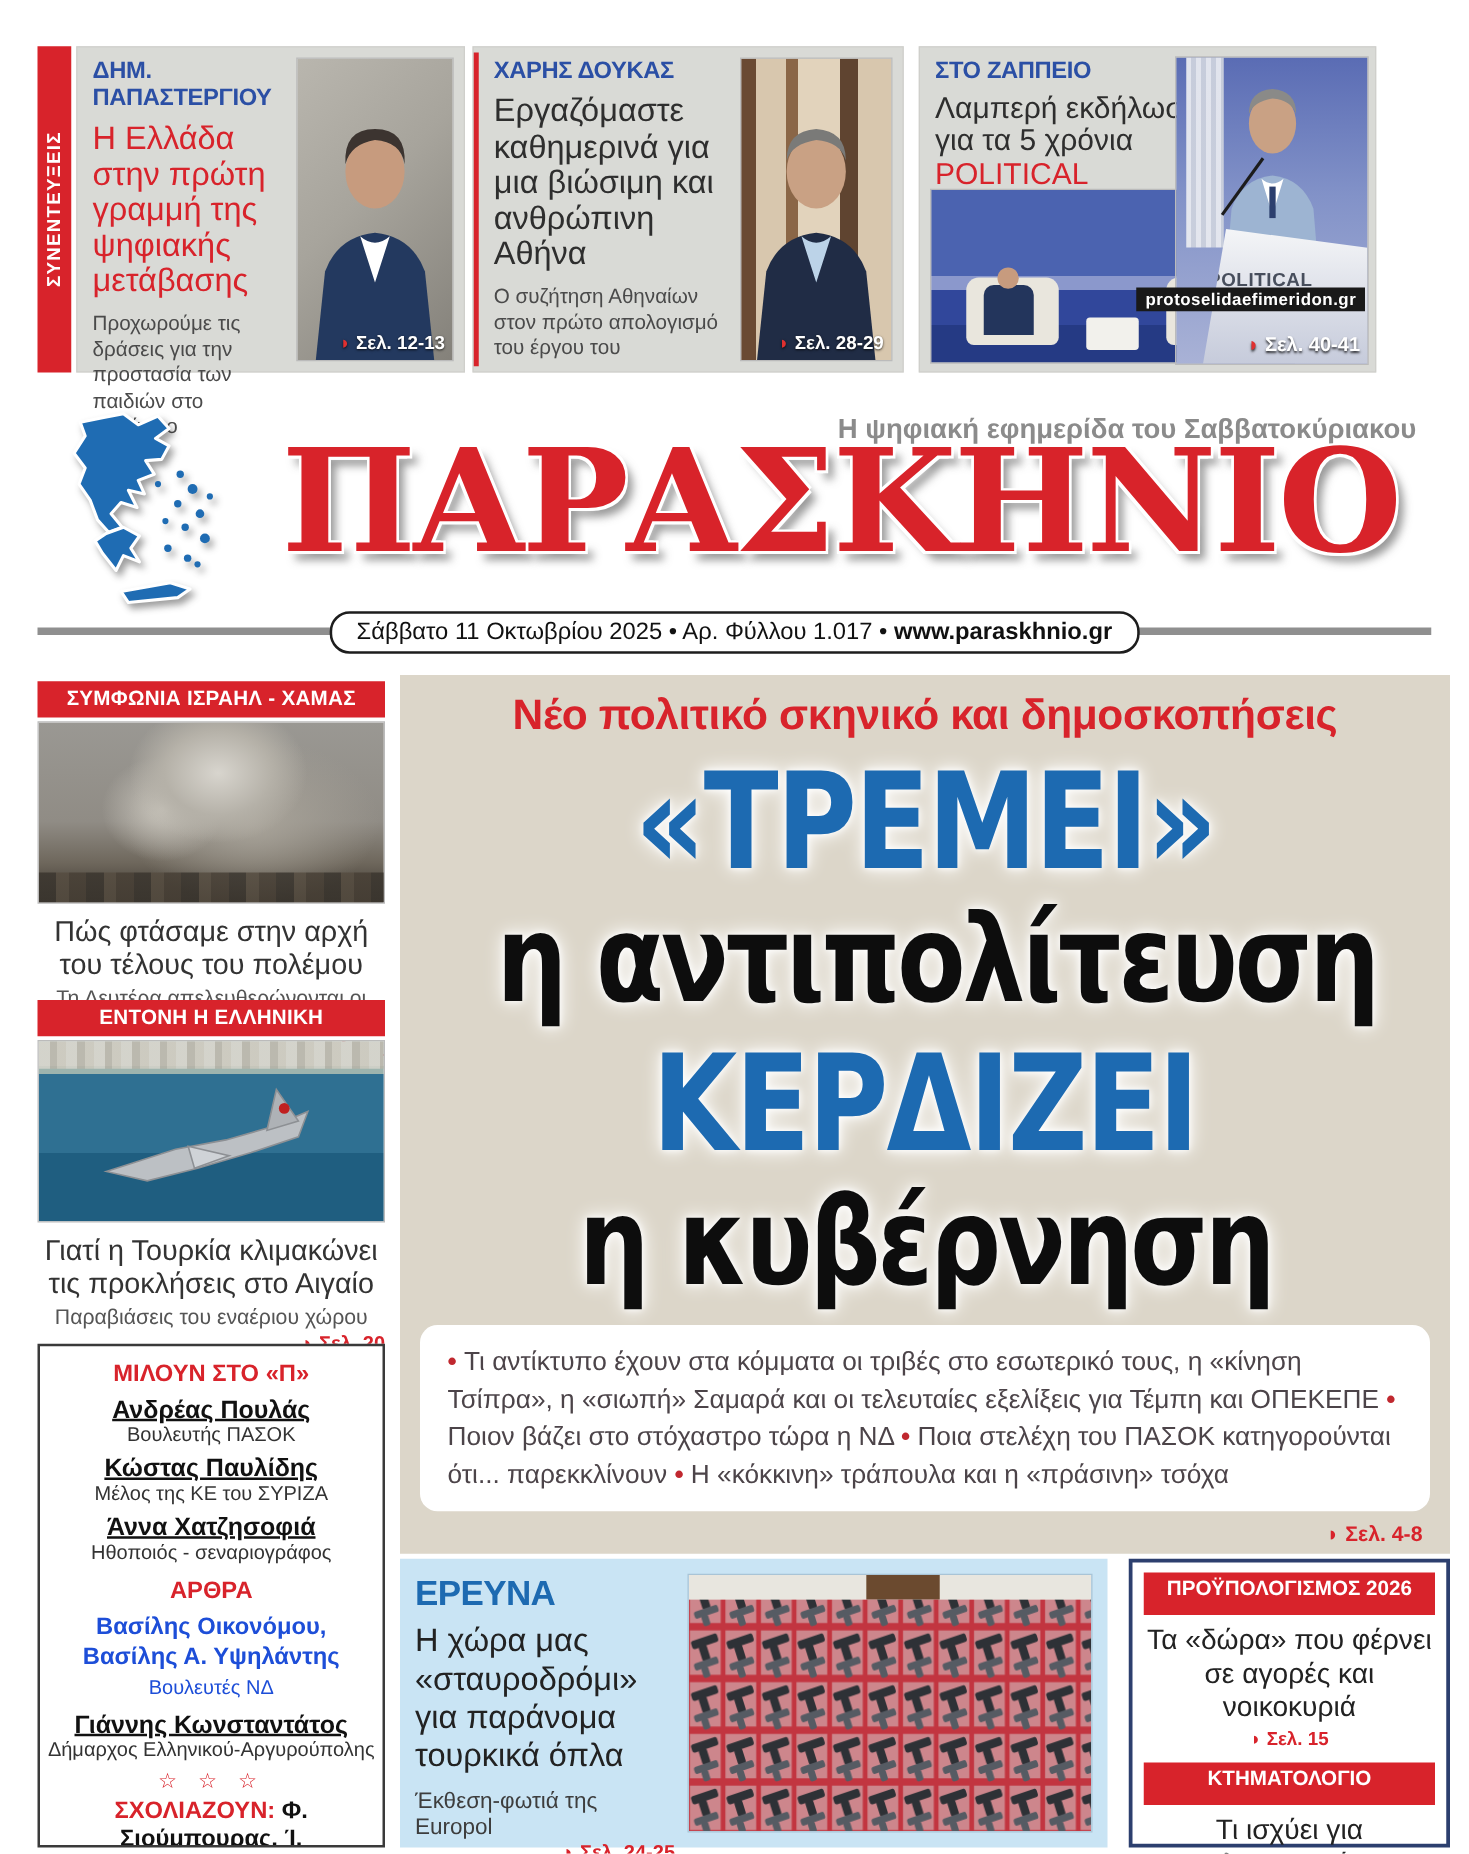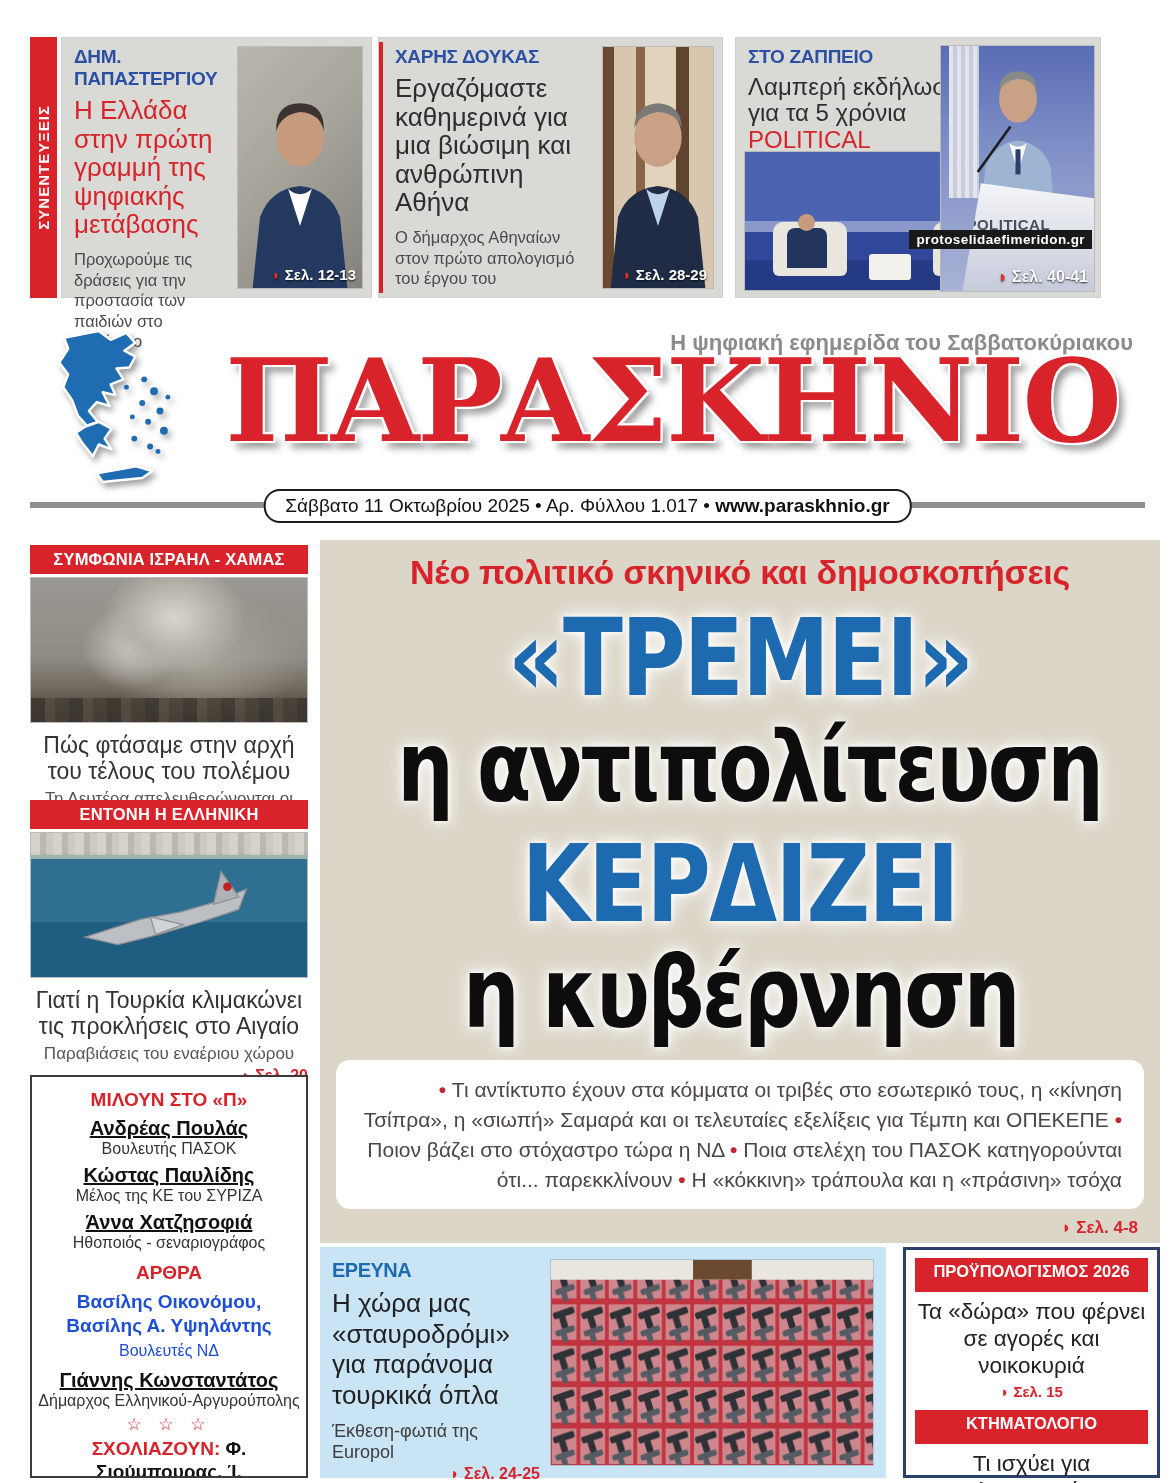--- a/index.html
+++ b/index.html
@@ -114,31 +114,31 @@
   .main-area { position:absolute; left:320px; top:540px; width:840px; height:703px; background:#dcd6c9; text-align:center; }
   .kicker { color:#d8232b; font-weight:bold; font-size:34px; padding-top:13px; letter-spacing:-0.3px; }
   .giant { font-weight:bold; line-height:1.02; white-space:nowrap;
     text-shadow:0 0 6px #fff,0 0 14px rgba(255,255,255,.9),0 0 22px rgba(255,255,255,.6); }
   .giant > span { display:inline-block; transform:scaleX(.82); transform-origin:center; }
   .g-blue { color:#1d6ab1; font-size:107px; margin-top:12px; }
   .g-black { color:#0d0d0d; font-size:97px; margin-top:6px; font-family:"DejaVu Sans", sans-serif; letter-spacing:-3px; }
   .g-blue { font-family:"DejaVu Sans", sans-serif; letter-spacing:-2px; }
   .bullets {
     margin:16px 16px 0; background:#fff; border-radius:14px; padding:15px 22px;
-    font-size:21px; color:#4c4449; font-weight:500; line-height:1.42; text-align:right;
+    font-size:21px; color:#4c4449; font-weight:500; line-height:1.42; text-align:left;
   }
   .bseg::before { content:"• "; color:#c0282f; font-weight:bold; }
   .main-page { text-align:right; margin:9px 22px 0; }
   .main-page .pref { font-size:17px; }
 
   
   .research { position:absolute; left:320px; top:1247px; width:566px; height:231px;
     background:#c9e4f4; padding:12px; display:flex; }
   .rs-text { width:208px; display:flex; flex-direction:column; }
-  .rs-tag { color:#1d6ab1; font-weight:bold; font-size:20px; letter-spacing:-0.5px; }
+  .rs-tag { color:#1d6ab1; font-weight:bold; font-size:28px; letter-spacing:-0.5px; }
   .rs-head { font-size:26px; color:#222; line-height:1.18; margin-top:6px; font-weight:500; }
   .rs-sub { font-size:18px; color:#3d3d3d; margin-top:10px; }
   .rs-page { text-align:right; margin-top:2px; }
   .rs-photo { position:relative; flex:1; margin-left:10px; border:1px solid #a9c4d6; overflow:hidden; }
 
   .rightbox { position:absolute; left:903px; top:1247px; width:257px; height:231px;
     border:3px solid #2c3f6e; background:#fff; padding:8px 7px; text-align:center; }
   .rb-bar { background:#d8232b; color:#ffffff; font-weight:bold; font-size:16.5px;
     height:34px; line-height:27px; margin:0 2px; }
   .rb-head { font-size:22.5px; color:#222; line-height:1.2; margin-top:6px; font-weight:500; }
@@ -174,23 +174,23 @@
       </div>
     </div>
   </div>
 
   <div class="topbox" style="left:378px;width:345px;">
     <div class="tb-inner" style="left:0;width:345px;padding-left:16px;">
       <div class="redline"></div>
       <div class="tb-text">
         <div class="tb-title">ΧΑΡΗΣ ΔΟΥΚΑΣ</div>
         <div class="tb-head">Εργαζόμαστε καθημερινά για μια βιώσιμη και ανθρώπινη Αθήνα</div>
-        <div class="tb-sub">Ο δήμαρχος Αθηναίων στον πρώτο απολογισμό του έργου του</div>
-      </div>
-      <div class="tb-photo ph-port2" style="width:112px;">
+        <div class="tb-sub">Ο συζήτηση Αθηναίων στον πρώτο απολογισμό του έργου του</div>
+      </div>
+      <div class="tb-photo ph-port2" style="width:122px;">
         <svg class="person" viewBox="0 0 100 140">
           <ellipse cx="50" cy="38" rx="16" ry="20" fill="#c9a184"></ellipse>
           <path d="M34,32 Q34,16 50,15 Q66,16 66,32 Q63,22 50,21 Q37,23 34,32 Z" fill="#7a7a78"></path>
           <path d="M18,140 L23,92 Q30,73 50,71 Q70,73 77,92 L82,140 Z" fill="#202c45"></path>
           <path d="M42,73 L50,98 L58,73 Q50,80 42,73 Z" fill="#bcd3e8"></path>
         </svg>
         <span class="pref-photo">Σελ. 28-29</span>
       </div>
     </div>
   </div>

